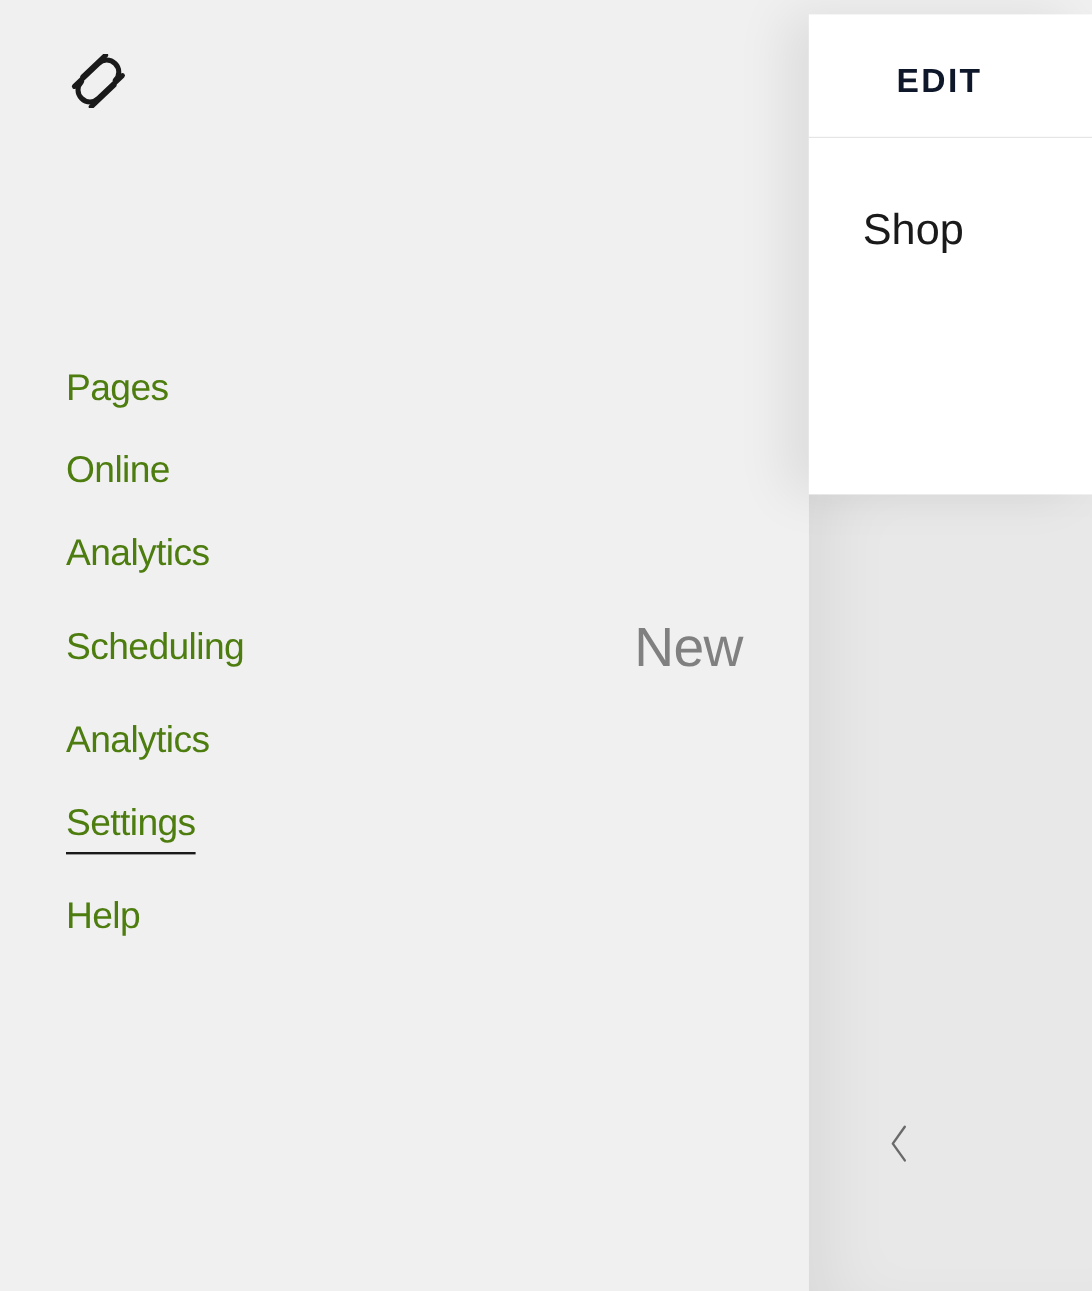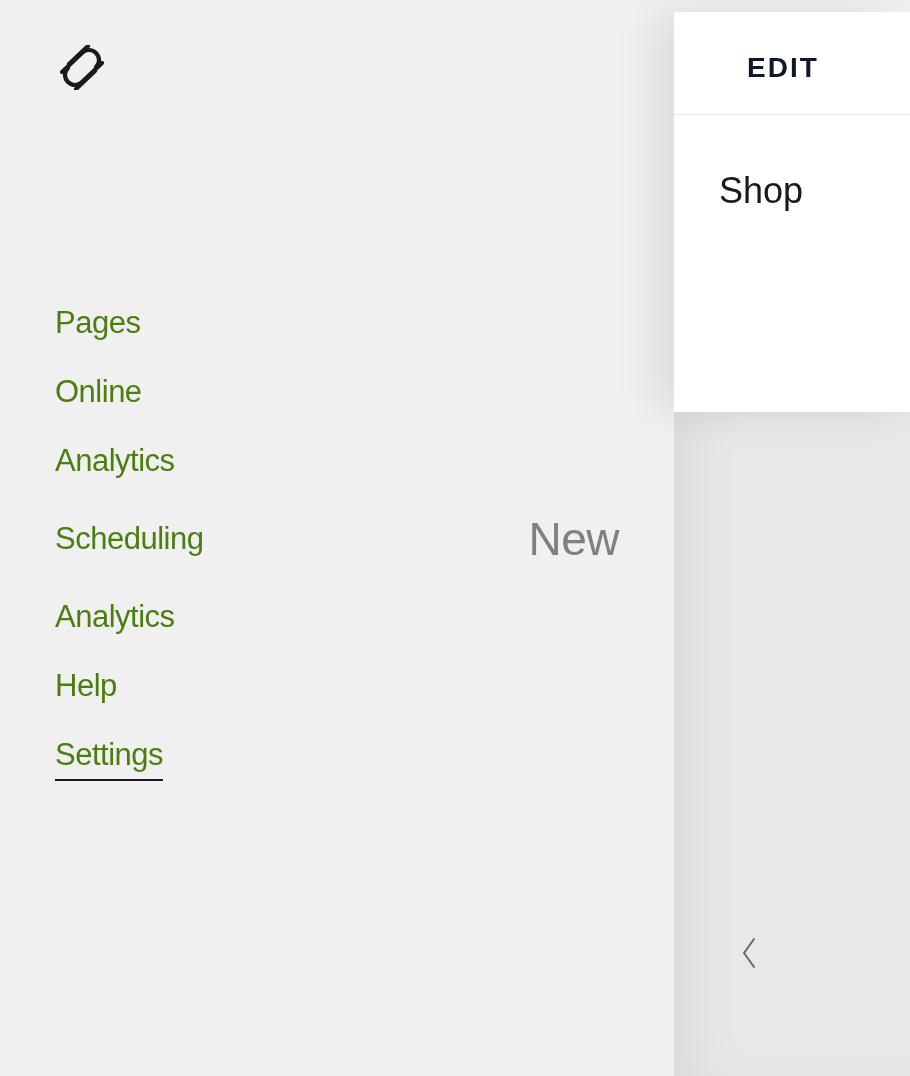--- a/index.html
+++ b/index.html
@@ -127,25 +127,25 @@
     <div class="nav-item">
       <span class="nav-label">Analytics</span>
     </div>
     <div class="nav-item">
       <span class="nav-label">Scheduling</span>
       <span class="nav-badge">New</span>
     </div>
     <div class="nav-item">
       <span class="nav-label">Analytics</span>
     </div>
+    <div class="nav-item active">
+      <span class="nav-label">Settings</span>
+    </div>
     <div class="nav-item">
       <span class="nav-label">Help</span>
-    </div>
-    <div class="nav-item active">
-      <span class="nav-label">Settings</span>
     </div>
   </nav>
 </div>
 
 <div class="preview-shadow-area"></div>
 
 <div class="preview">
   <div class="preview-header">
     <span class="preview-edit">EDIT</span>
   </div>

